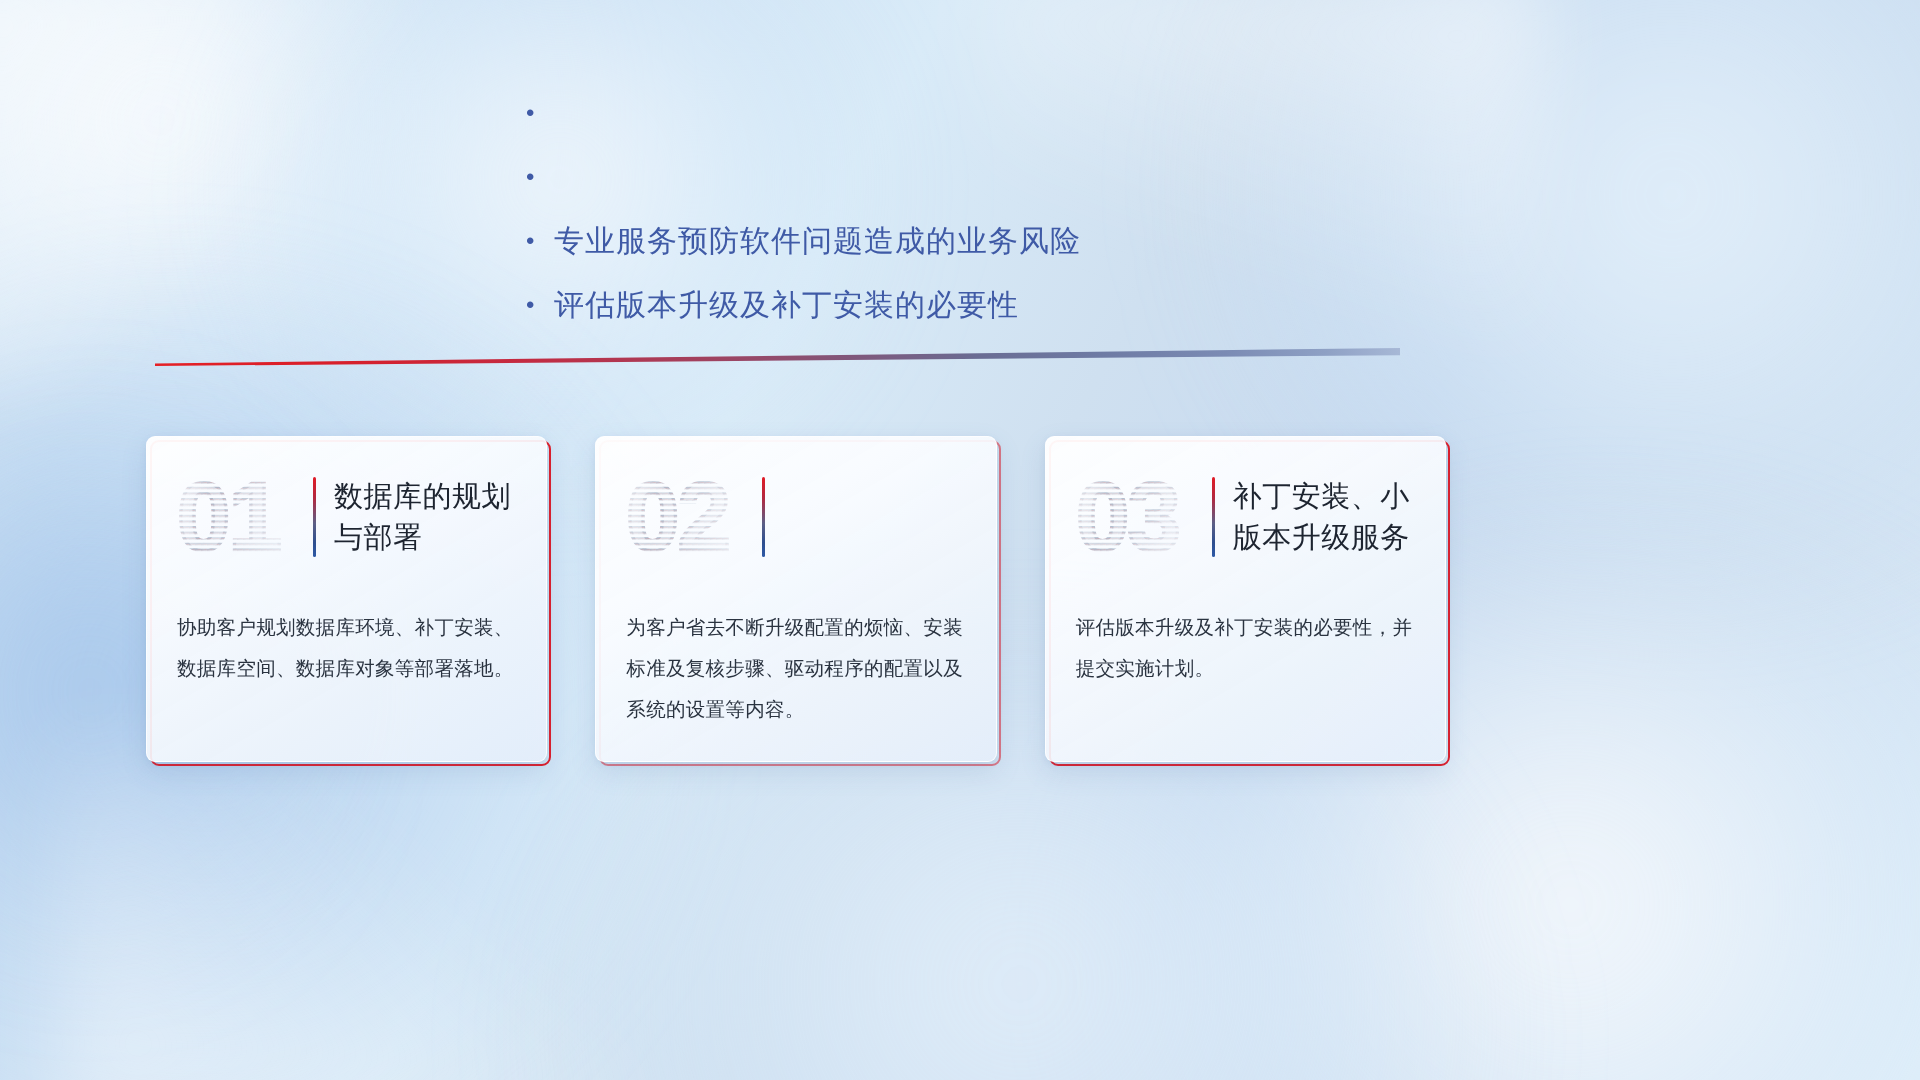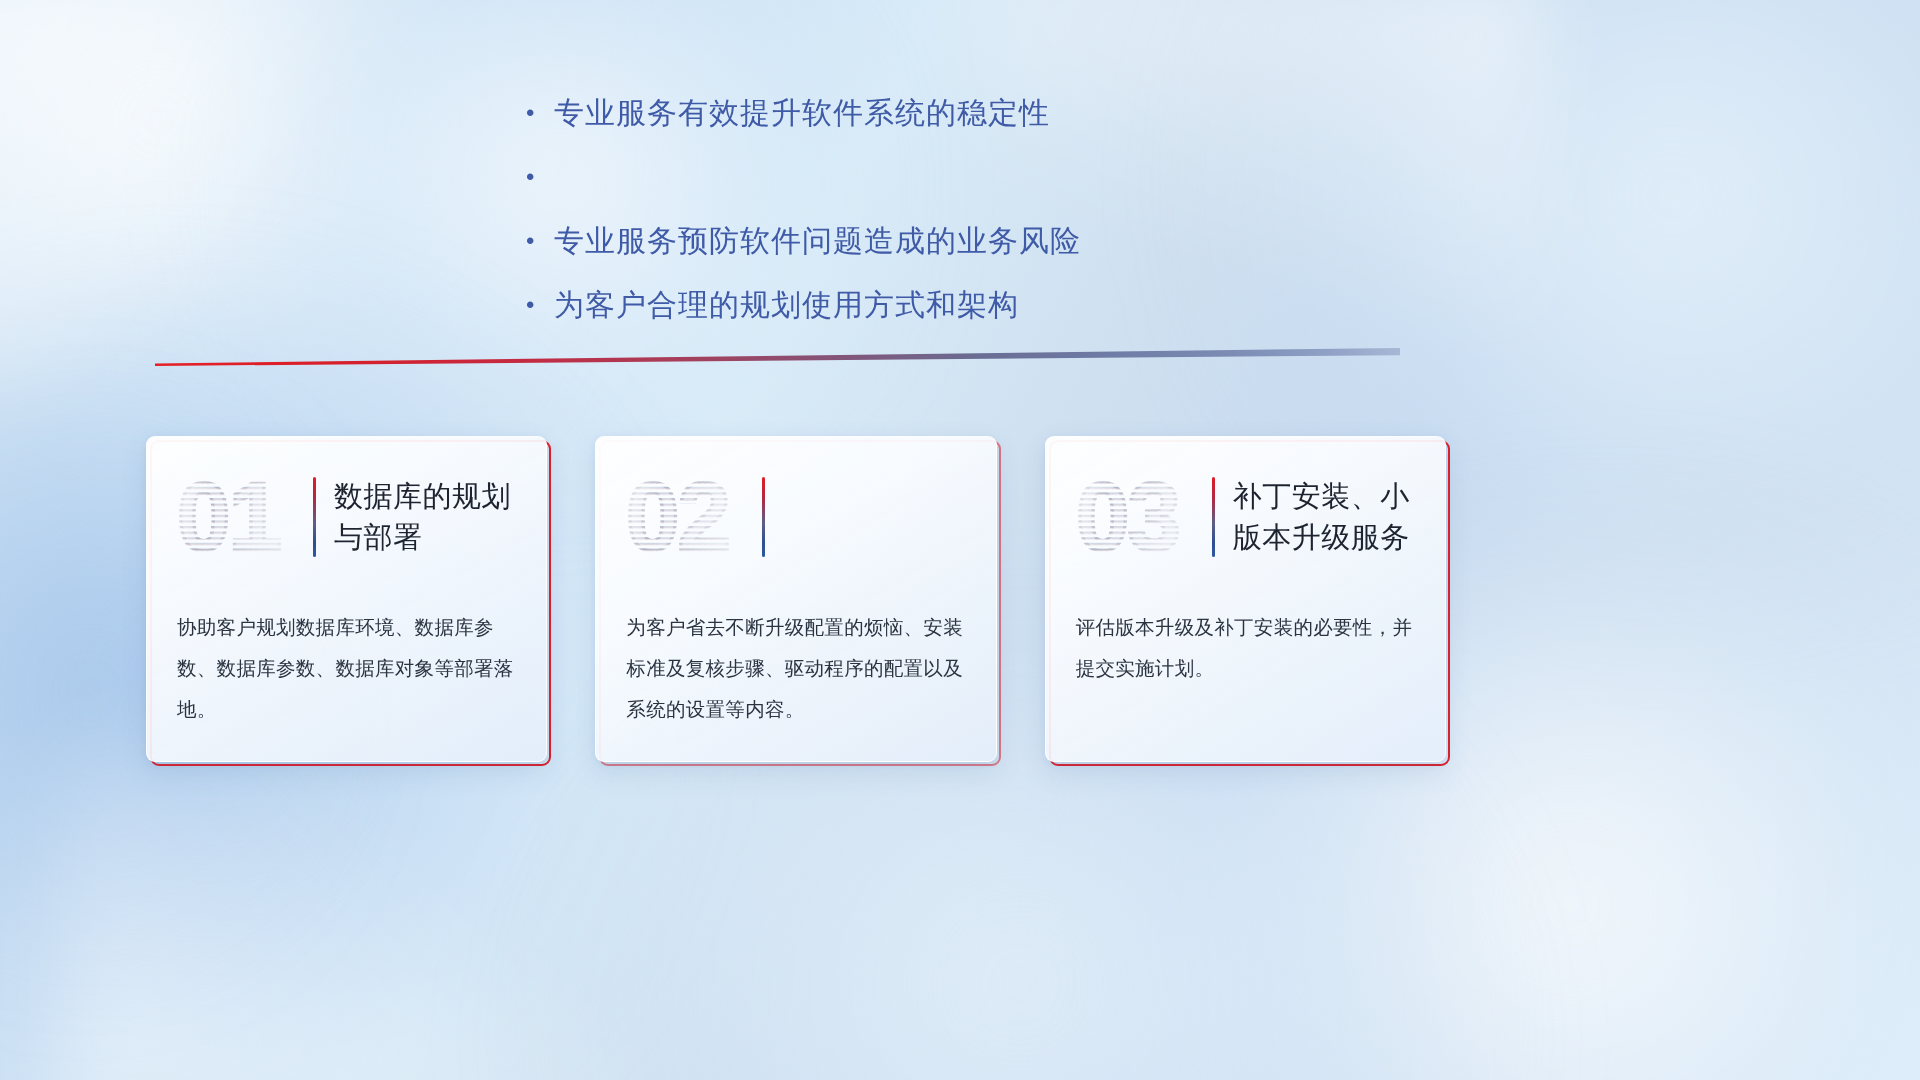--- a/index.html
+++ b/index.html
@@ -145,32 +145,31 @@
   <div class="glow g6"></div>
   <div class="glow g7"></div>
   <div class="streak s1"></div>
   <div class="streak s2"></div>
   <div class="streak s3"></div>
 </div>
 
 <div id="bullets">
   <div class="bullet">
     <span class="bullet-dot">•</span>
-    <span class="bullet-text">专业服务有效提升软件系统的稳定性</span>
   </div>
   <div class="bullet">
     <span class="bullet-dot">•</span>
   </div>
   <div class="bullet">
     <span class="bullet-dot">•</span>
     <span class="bullet-text">专业服务预防软件问题造成的业务风险</span>
   </div>
   <div class="bullet">
     <span class="bullet-dot">•</span>
-    <span class="bullet-text">为客户合理的规划使用方式和架构</span>
+    <span class="bullet-text">评估版本升级及补丁安装的必要性</span>
   </div>
 </div>
 
 <div id="divider">
   <div class="wedge"></div>
 </div>
 
 <div id="cards">
 
   <div class="card">
@@ -200,21 +199,21 @@
             </defs>
             <g mask="url(#m1)">
               <text x="0" y="80" font-family="Liberation Sans, sans-serif" font-size="96" font-weight="700" letter-spacing="-2" fill="none" stroke="url(#stripes1)" stroke-width="3.4">01</text>
               <text x="0" y="80" font-family="Liberation Sans, sans-serif" font-size="96" font-weight="700" letter-spacing="-2" fill="url(#stripes1)" opacity="0.55">01</text>
             </g>
           </svg>
         </div>
         <div class="num-rule"></div>
         <div class="card-title">数据库的规划与部署</div>
       </div>
-      <div class="card-desc">协助客户规划数据库环境、数据库参数、数据库参数、数据库对象等部署落地。</div>
+      <div class="card-desc">协助客户规划数据库环境、补丁安装、数据库空间、数据库对象等部署落地。</div>
     </div>
   </div>
 
   <div class="card">
     <div class="card-accent soft"></div>
     <div class="card-body">
       <div class="card-head">
         <div class="card-num">
           <svg viewBox="0 0 118 94" aria-hidden="true">
             <defs>

